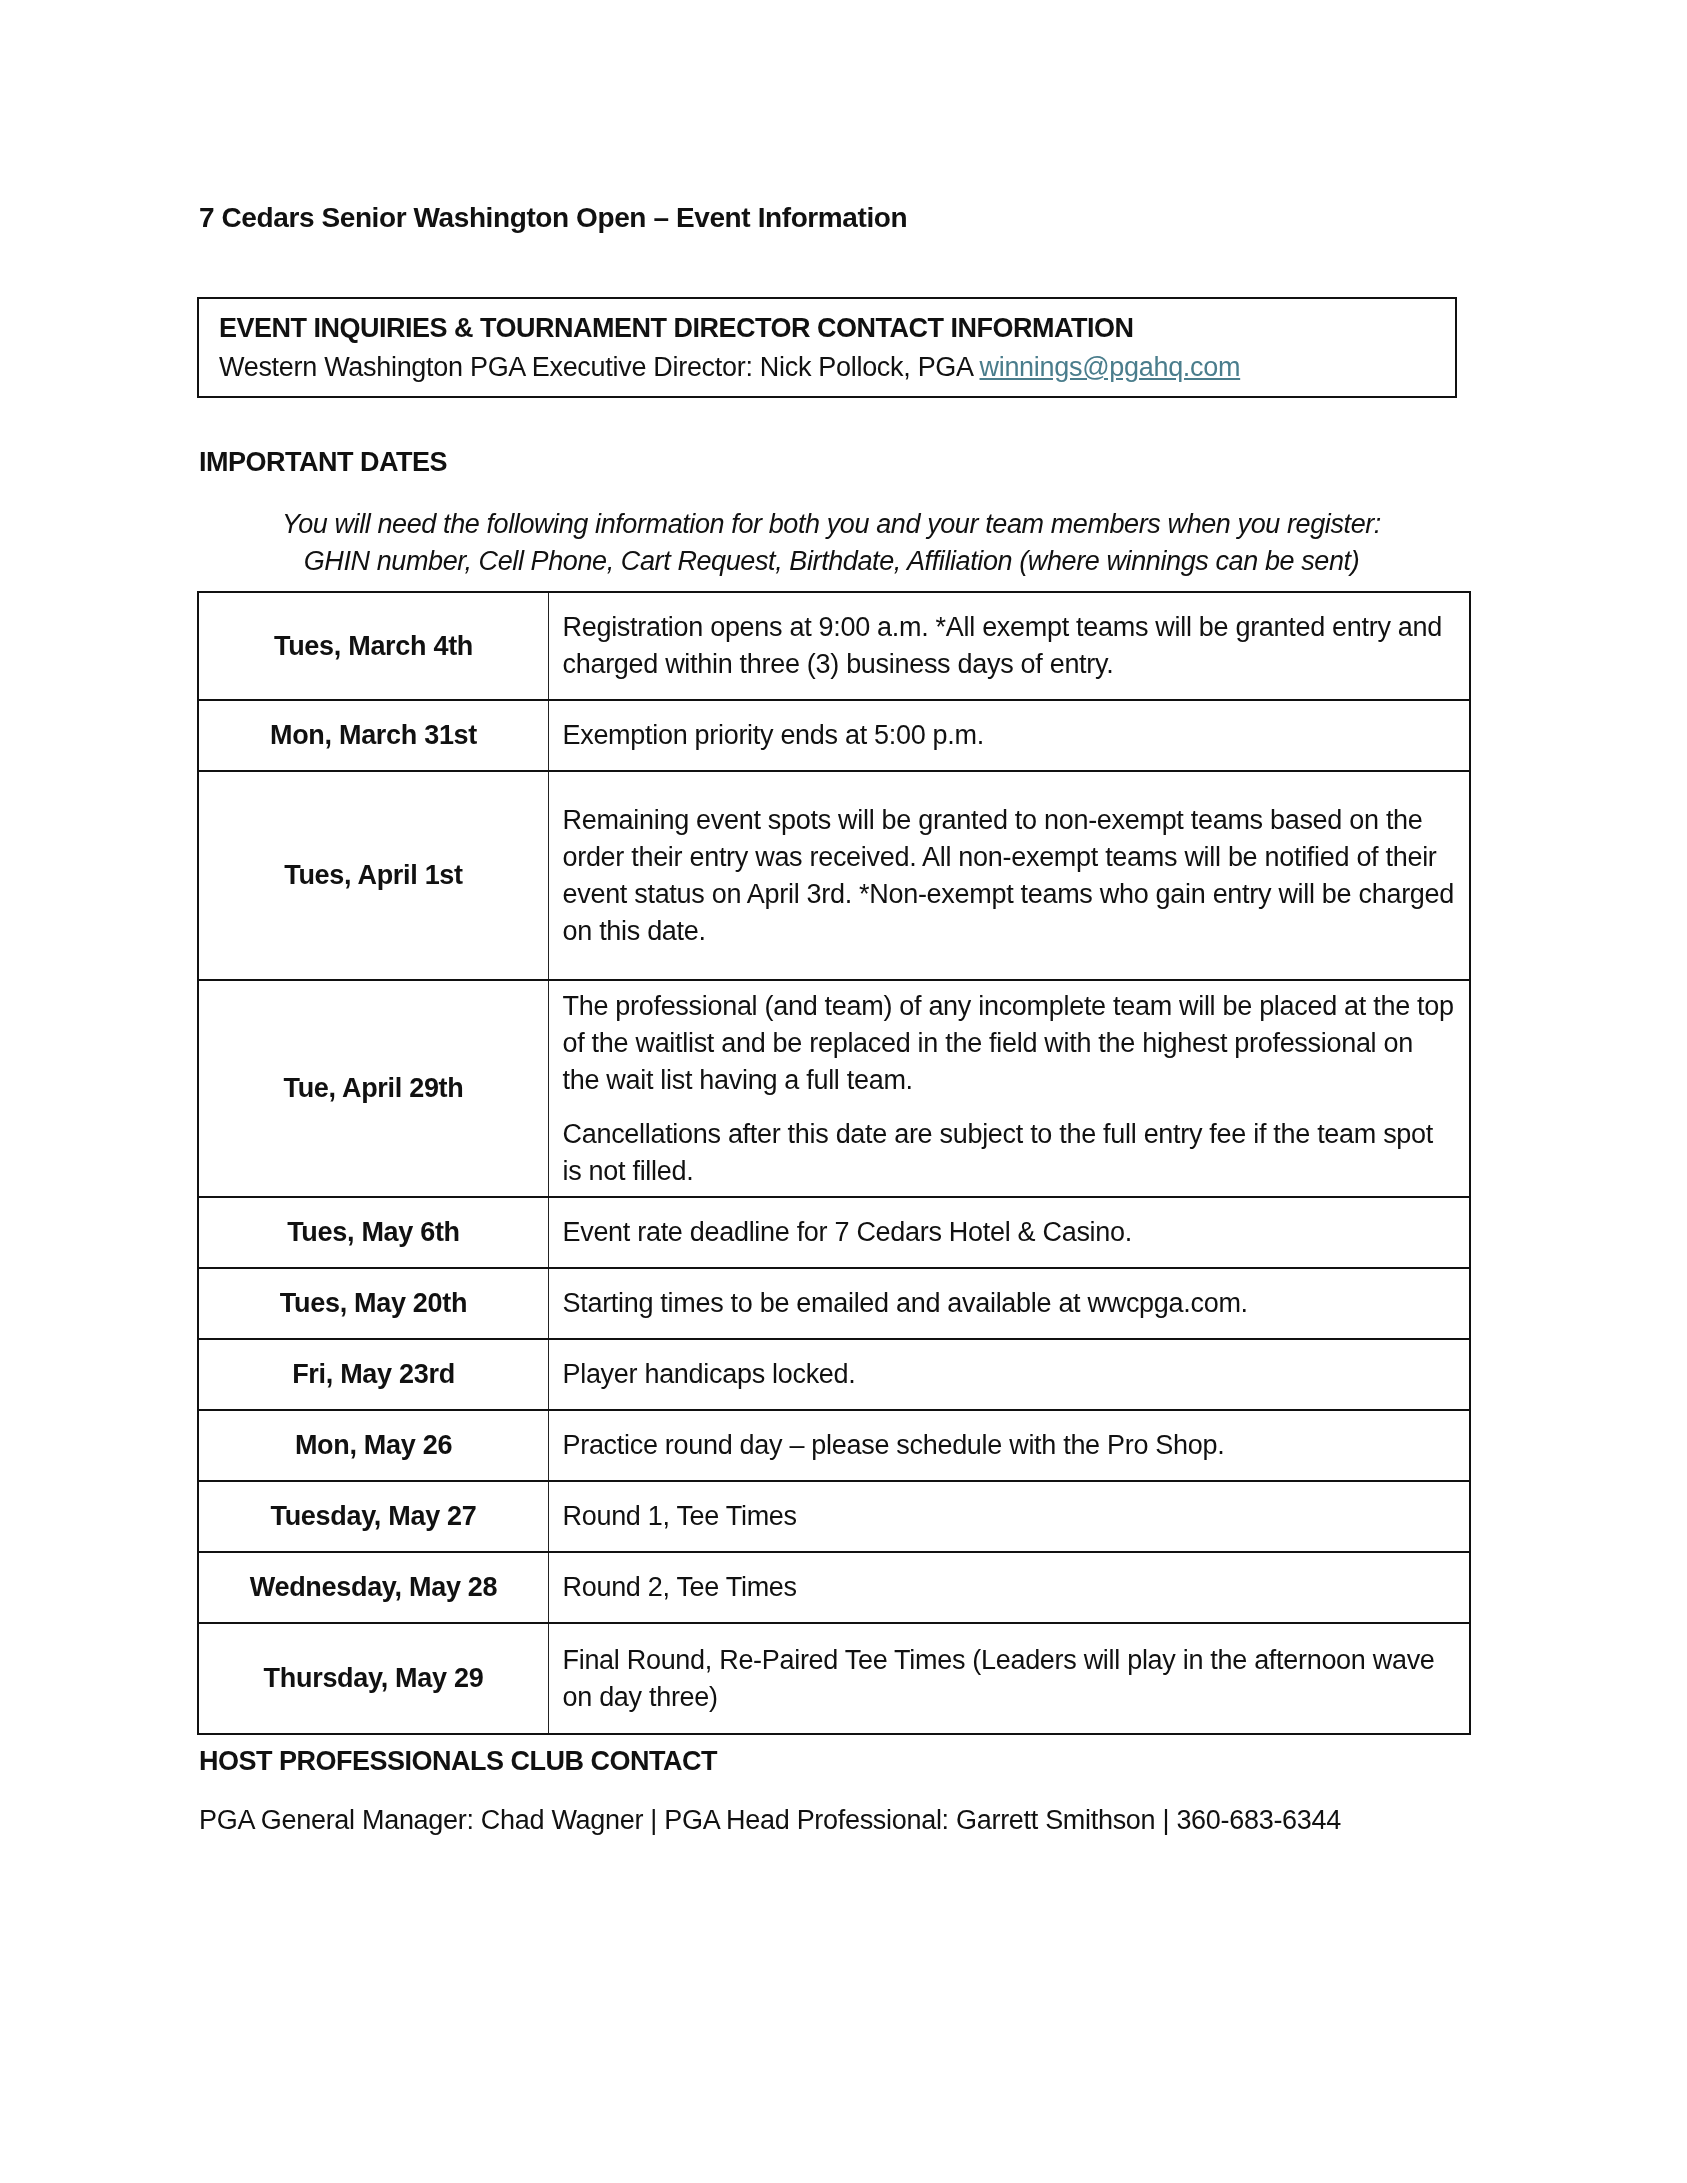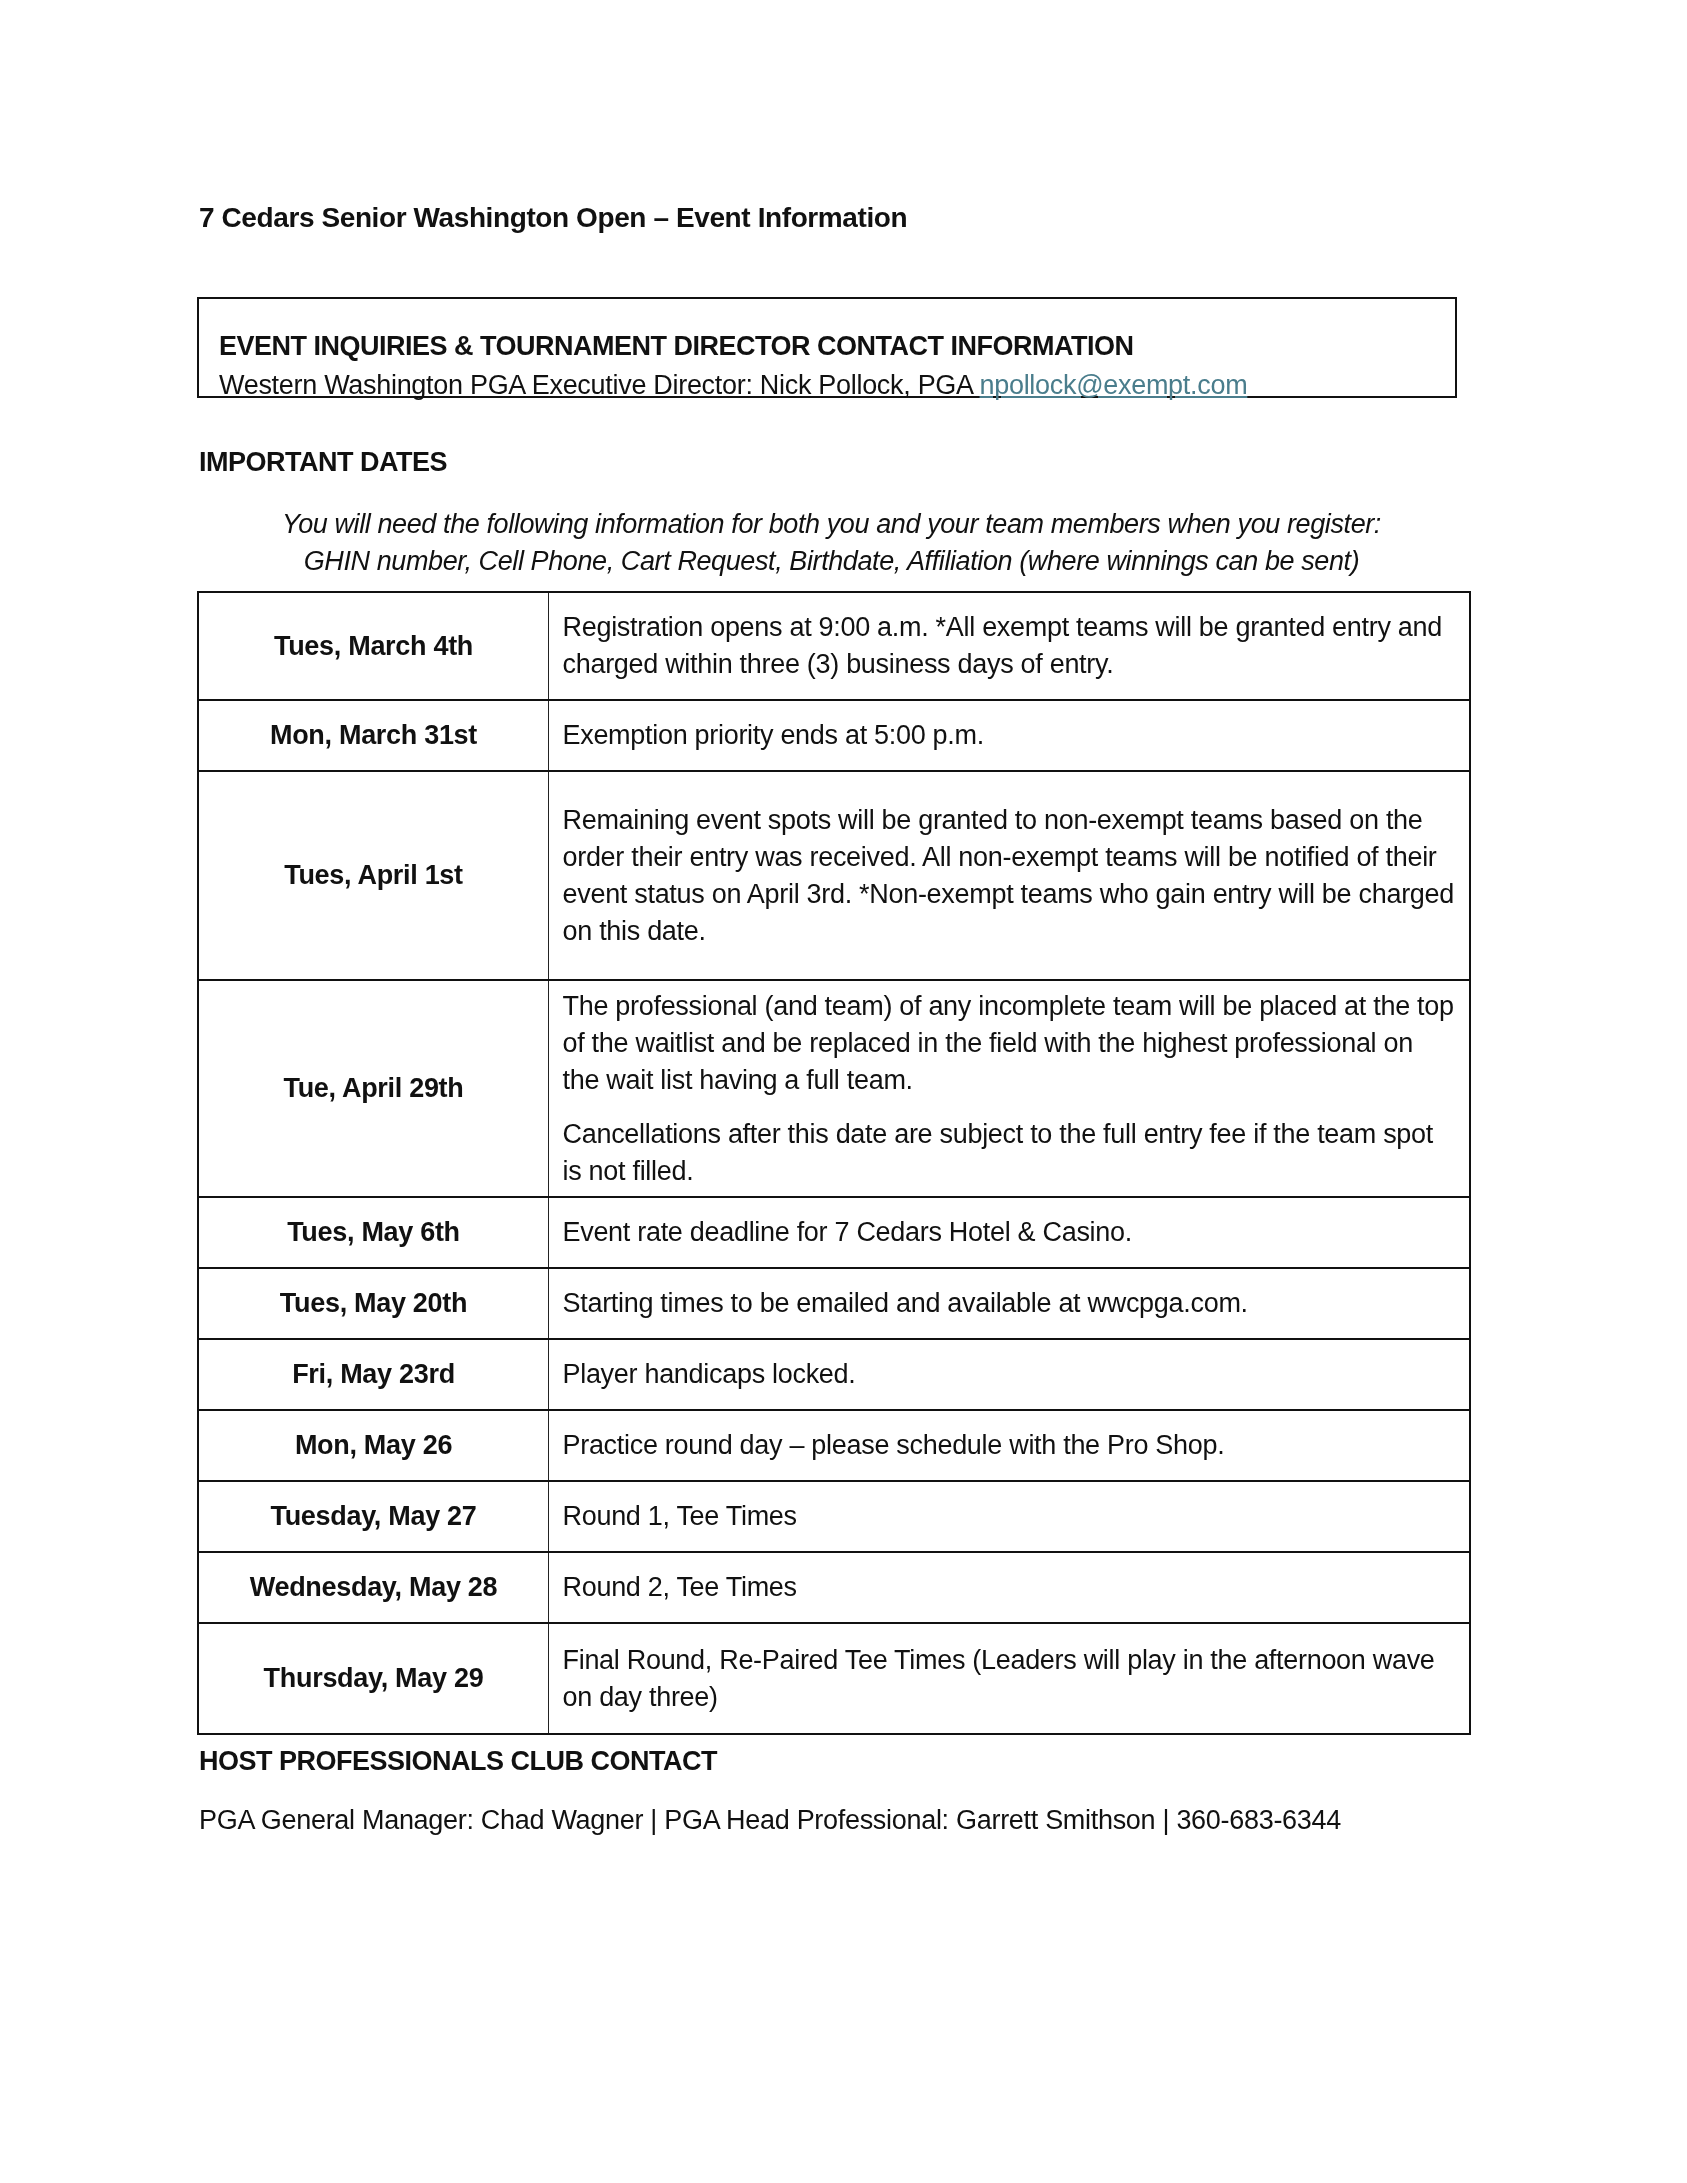--- a/index.html
+++ b/index.html
@@ -6,21 +6,21 @@
     body {
       width: 1687px; height: 2183px; position: relative;
       font-family: "Liberation Sans", sans-serif; color: #111111;
     }
     .page-title {
       position: absolute; left: 199px; top: 202px;
       font-size: 28px; font-weight: bold; letter-spacing: -0.4px;
     }
     .contact-box {
       position: absolute; left: 197px; top: 297px; width: 1260px; height: 101px;
-      border: 2.5px solid #111; box-sizing: border-box; padding: 28px 20px;
+      border: 2.5px solid #111; box-sizing: border-box; padding: 10px 20px;
     }
     .contact-box .box-heading {
       font-size: 27px; font-weight: bold; letter-spacing: -0.5px; line-height: 39px;
     }
     .contact-box .box-line {
       font-size: 27px; line-height: 39px; letter-spacing: -0.3px;
     }
     .contact-box a { color: #4a7d8c; text-decoration: underline; }
     .section-heading {
       position: absolute; left: 199px; font-size: 27px; font-weight: bold; letter-spacing: -0.5px;
@@ -50,21 +50,21 @@
     }
   </style>
 </head>
 <body>
 
 <div class="page-title">7 Cedars Senior Washington Open – Event Information</div>
 
 <div class="contact-box">
   <div class="box-heading">EVENT INQUIRIES &amp; TOURNAMENT DIRECTOR CONTACT INFORMATION</div>
   <div class="box-line">
-    <span>Western Washington PGA Executive Director: Nick Pollock, PGA </span><a href="mailto:npollock@pgahq.com" style="color: rgb(74, 125, 140);">npollock@exempt.com</a>
+    <span>Western Washington PGA Executive Director: Nick Pollock, PGA </span><a href="mailto:npollock@pgahq.com" style="color: rgb(74, 125, 140);">winnings@pgahq.com</a>
   </div>
 </div>
 
 <div class="section-heading" style="top:447px;">IMPORTANT DATES</div>
 
 <div class="intro-note">
   <div>You will need the following information for both you and your team members when you register:</div>
   <div>GHIN number, Cell Phone, Cart Request, Birthdate, Affiliation (where winnings can be sent)</div>
 </div>
 

